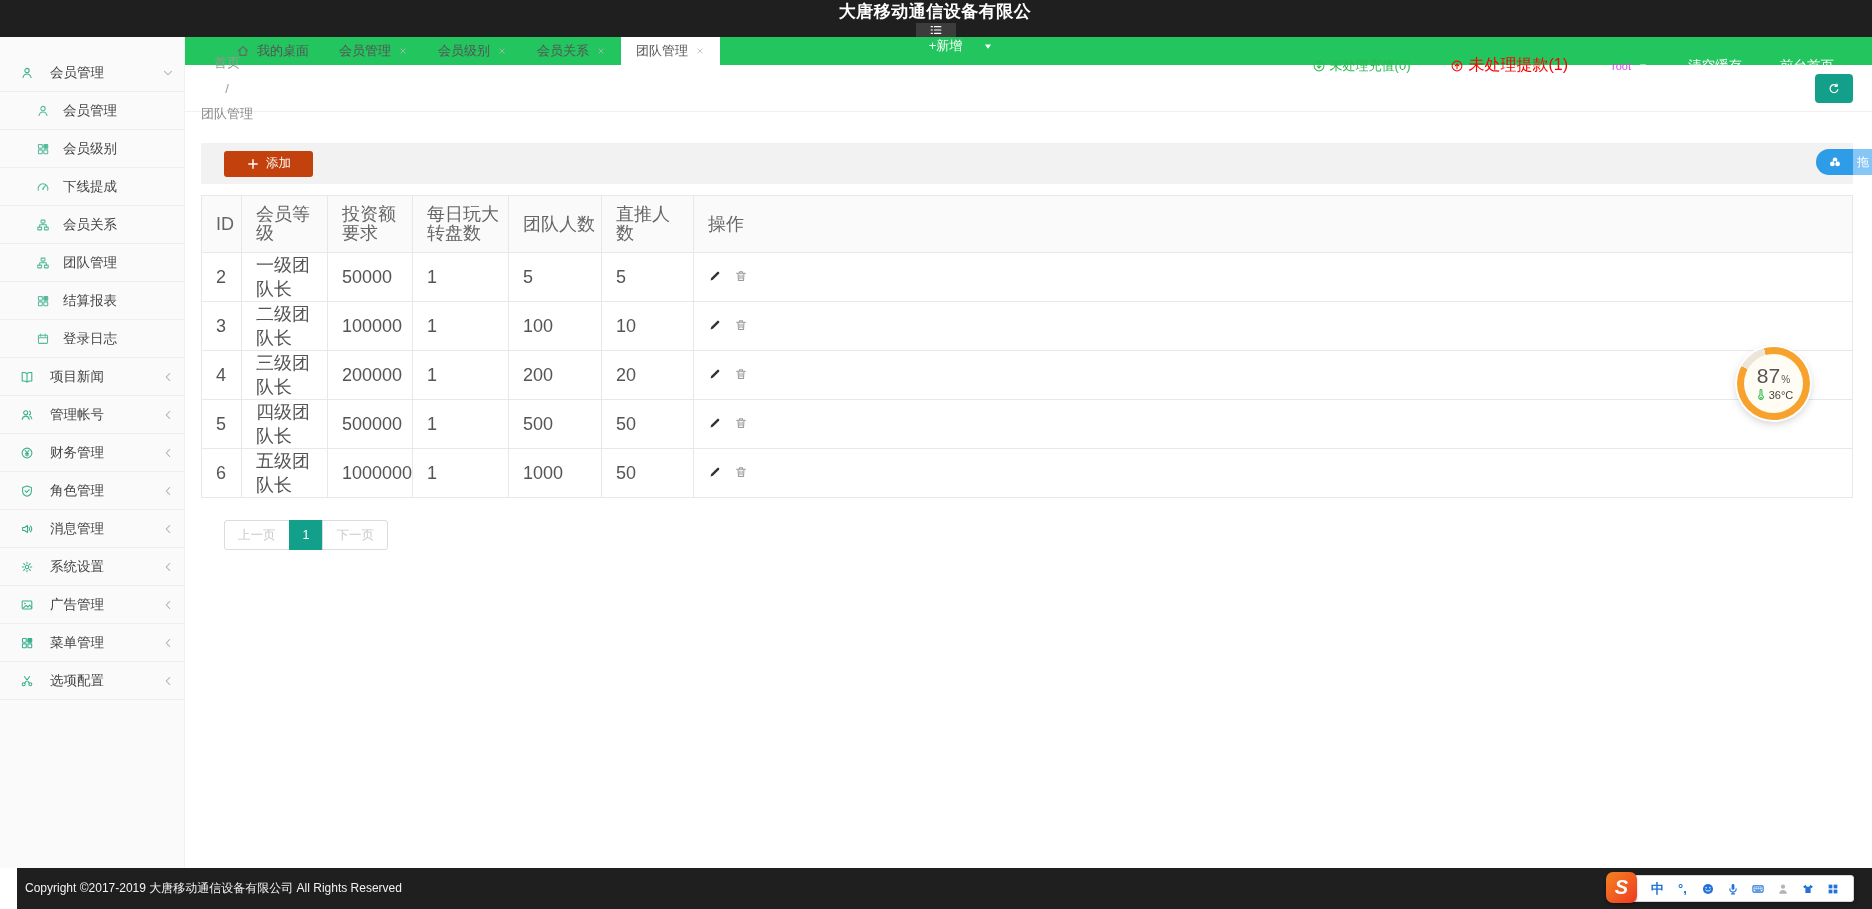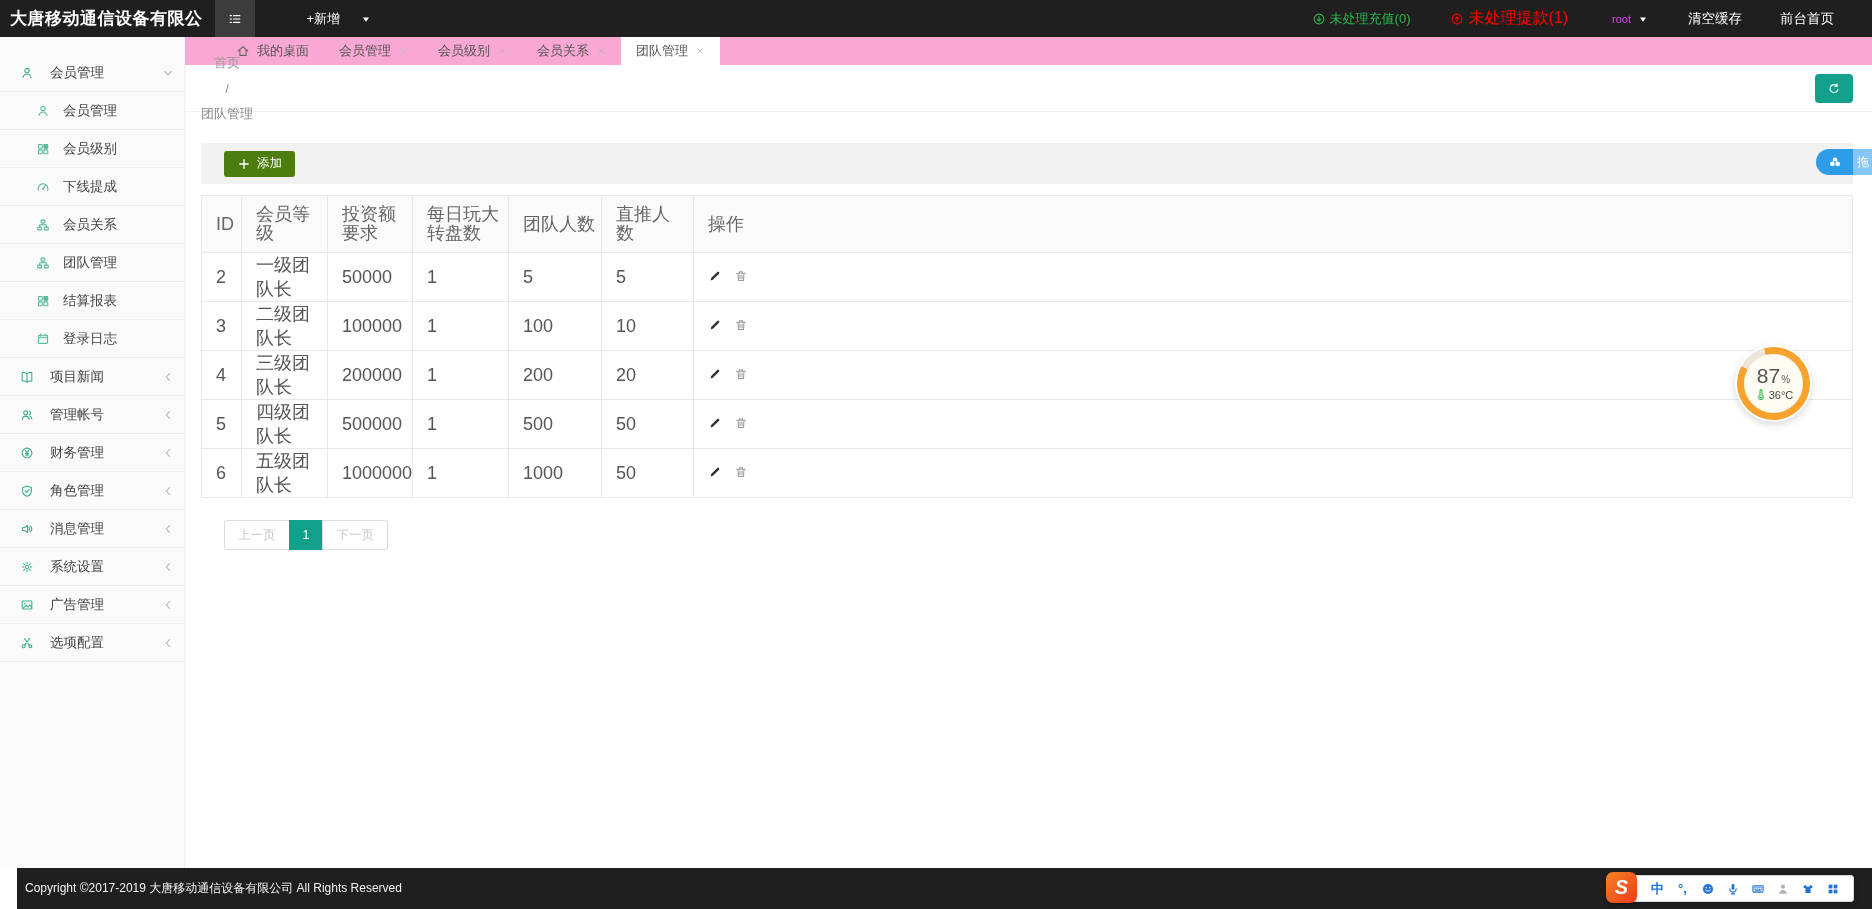--- a/index.html
+++ b/index.html
@@ -2,21 +2,21 @@
 <html><head>
 <meta charset="utf-8">
 <style>
   * { margin:0; padding:0; box-sizing:border-box; }
   html,body { width:1872px; height:909px; overflow:hidden; }
   body { position:relative; font-family:"Liberation Sans","DejaVu Sans",sans-serif; background:#fff; }
   .icon { display:inline-flex; align-items:center; justify-content:center; }
   .icon svg { display:block; }
 
   
-  .topbar { position:absolute; top:0; left:0; right:0; height:37px; background:#1f1f1f; display:flex; align-items:center; color:#fff; z-index:20; }
+  .topbar { position:absolute; top:0; left:0; right:0; height:37px; background:#1f1f1f; display:flex; align-items:center; color:#fff; z-index:20;flex-direction:column; }
   .brand { font-size:17px; font-weight:bold; padding:0 12px 0 10px; letter-spacing:.5px; white-space:nowrap; }
   .ham { width:40px; height:37px; background:#3c3c3c; display:flex; align-items:center; justify-content:center; cursor:pointer; }
   .newdrop { margin-left:52px; font-size:13px; display:flex; align-items:center; gap:19px; cursor:pointer; }
   .top-right { margin-left:auto; display:flex; align-items:center; padding-right:38px; }
   .badge-recharge { display:flex; align-items:center; gap:4px; color:#2db84d; font-size:13px; cursor:pointer; }
   .badge-withdraw { display:flex; align-items:center; gap:4px; color:#ff0000; font-size:16px; margin-left:40px; cursor:pointer; }
   .user-menu { display:flex; align-items:center; gap:5px; margin-left:44px; cursor:pointer; }
   .user-name { color:#d946ef; font-size:11px; }
   .top-link { color:#fff; font-size:13.5px; margin-left:38px; cursor:pointer; }
 
@@ -24,32 +24,32 @@
   .sidebar { position:absolute; top:37px; left:0; width:185px; bottom:41px; background:#fafafa; padding-top:17px; border-right:1px solid #f0f0f0; }
   .side-item { height:38px; display:flex; align-items:center; border-bottom:1px solid #eeeeee; cursor:pointer; position:relative; font-size:13.5px; color:#444; }
   .side-item .side-ico { position:absolute; left:20px; color:#3aaf8c; }
   .side-item.lv1 .side-ico { left:36px; opacity:.85; }
   .side-label { margin-left:50px; }
   .lv1 .side-label { margin-left:63px; }
   .side-chev { position:absolute; right:9px; color:#aaa; }
 
   
   .main { position:absolute; left:185px; top:37px; right:0; bottom:41px; background:#fff; overflow:hidden; }
-  .tabbar { height:28px; background:#f9a8d4; display:flex; align-items:flex-end; padding-left:36px; }
+  .tabbar { height:28px; background:#22c55e; display:flex; align-items:flex-end; padding-left:36px; }
   .tab { height:28px; display:flex; align-items:center; padding:0 15px; font-size:13px; color:#555; gap:7px; cursor:pointer; white-space:nowrap; }
   .tab.active { background:#fff; }
   .tab .tab-close { color:#b8b8b8; }
   .crumbrow { height:47px; display:flex; align-items:center; padding:0 19px 0 16px; border-bottom:1px solid #f1f1f1; position:relative; }
   .crumb { font-size:13px; color:#999; display:flex; gap:9px; align-items:center;flex-direction:column; }
   .crumb .current { color:#888; }
   .refresh-btn { position:absolute; right:19px; top:9px; width:38px; height:29px; background:#12a08a; border:none; border-radius:4px; display:flex; align-items:center; justify-content:center; color:#fff; cursor:pointer; }
 
   .content { padding:31px 19px 0 16px; }
   .toolbar { height:41px; background:#f2f2f2; display:flex; align-items:center; padding-left:23px; }
-  .add-btn { height:26px; background:#4d7c0f; color:#fff; border:none; border-radius:3px; font-size:12.5px; padding:0 13px; display:flex; align-items:center; gap:6px; cursor:pointer; }
+  .add-btn { height:26px; background:#c2410c; color:#fff; border:none; border-radius:3px; font-size:12.5px; padding:0 22px; display:flex; align-items:center; gap:6px; cursor:pointer; }
 
   table.grid { width:100%; border-collapse:collapse; margin-top:11px; font-size:18px; color:#555; table-layout:fixed; }
   table.grid th { background:#fafafa; font-weight:normal; color:#666; text-align:left; padding:9px 6px 9px 14px; border:1px solid #e8e8e8; line-height:19px; height:56px; }
   table.grid td { border:1px solid #e8e8e8; padding:0 6px 0 14px; height:42px; background:#fff; }
   .op-btn { background:none; border:none; cursor:pointer; padding:0; }
   .op-edit { color:#333; }
   .op-trash { color:#9a9a9a; margin-left:12px; }
 
   .pagination { margin:22px 0 0 23px; display:flex; }
   .page-btn { min-width:33px; height:30px; display:flex; align-items:center; justify-content:center; border:1px solid #dcdcdc; background:#fff; color:#c9c9c9; font-size:12.5px; padding:0 13px; margin-left:-1px; cursor:default; }
@@ -300,20 +300,36 @@
     </div>
     <div class="side-item lv0">
       <span class="icon side-ico">
         <svg width="14" height="14" viewBox="0 0 16 16" fill="none" stroke="currentColor" stroke-width="1.2" stroke-linecap="round" stroke-linejoin="round">
           <rect x="2.5" y="3.5" width="11" height="9" rx="1"></rect>
           <circle cx="5.6" cy="6.4" r=".9" fill="currentColor" stroke="none"></circle>
           <path d="M4 11.4l3-3 2 2 2-2.4 2.5 3.4"></path>
         </svg>
       </span>
       <span class="side-label">广告管理</span>
+      <span class="icon side-chev">
+        <svg width="14" height="14" viewBox="0 0 16 16" fill="none" stroke="currentColor" stroke-width="1.2" stroke-linecap="round" stroke-linejoin="round">
+          <path d="M10 4L6 8l4 4"></path>
+        </svg>
+      </span>
+    </div>
+    <div class="side-item lv0">
+      <span class="icon side-ico">
+        <svg width="14" height="14" viewBox="0 0 16 16" fill="none" stroke="currentColor" stroke-width="1.2" stroke-linecap="round" stroke-linejoin="round">
+          <rect x="2.8" y="2.8" width="4.4" height="4.4" rx=".5"></rect>
+          <rect x="9" y="2.8" width="4.4" height="4.4" rx=".5" fill="currentColor"></rect>
+          <rect x="2.8" y="9" width="4.4" height="4.4" rx=".5"></rect>
+          <rect x="9" y="9" width="4.4" height="4.4" rx=".5"></rect>
+        </svg>
+      </span>
+      <span class="side-label">菜单管理</span>
       <span class="icon side-chev">
         <svg width="14" height="14" viewBox="0 0 16 16" fill="none" stroke="currentColor" stroke-width="1.2" stroke-linecap="round" stroke-linejoin="round">
           <path d="M10 4L6 8l4 4"></path>
         </svg>
       </span>
     </div>
     <div class="side-item lv0">
       <span class="icon side-ico">
         <svg width="14" height="14" viewBox="0 0 16 16" fill="none" stroke="currentColor" stroke-width="1.2" stroke-linecap="round" stroke-linejoin="round">
           <circle cx="4.2" cy="11.8" r="1.7"></circle>

